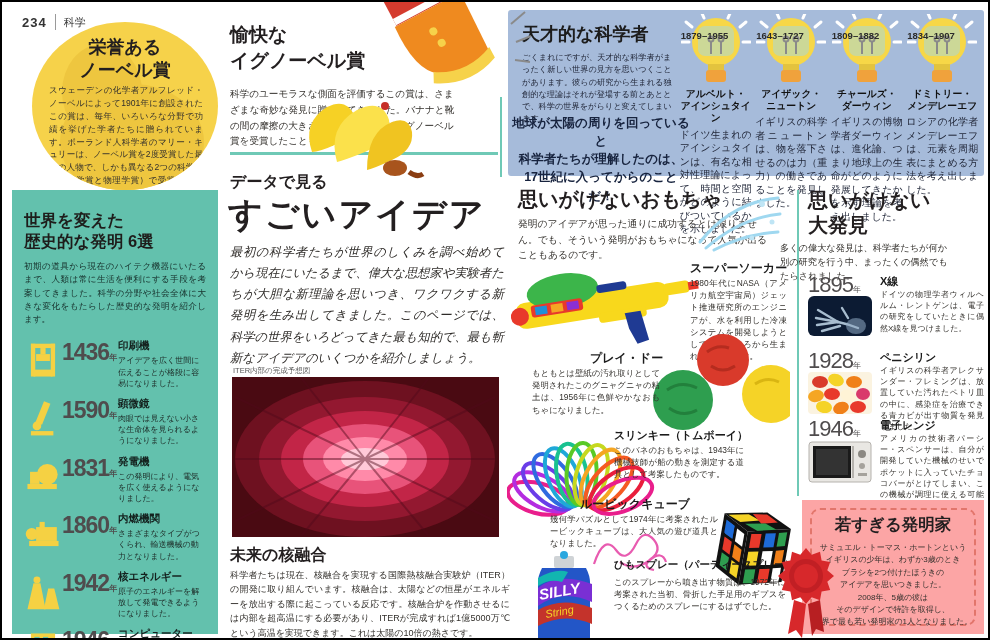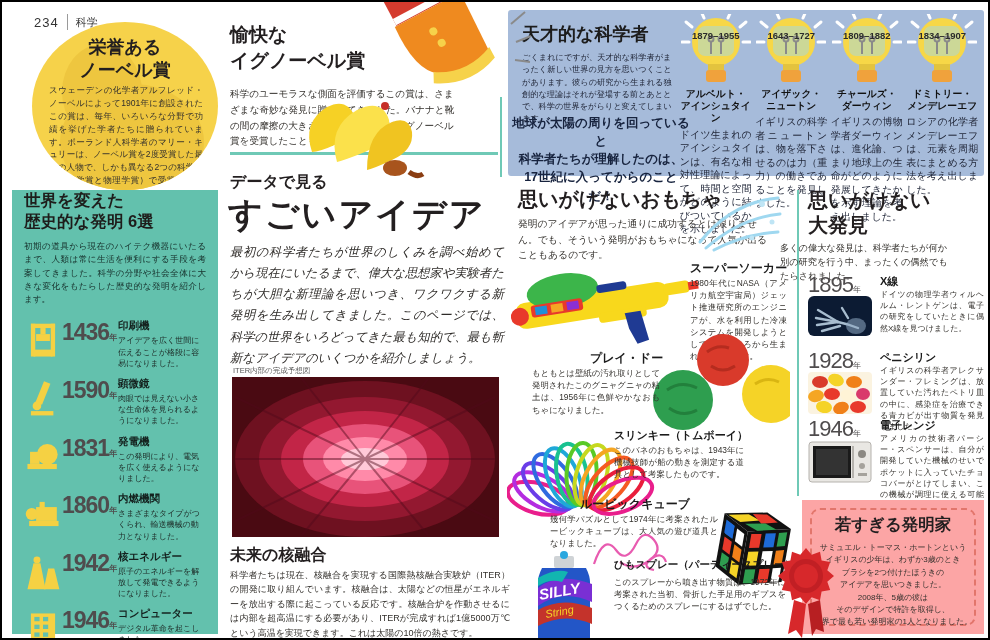--- a/index.html
+++ b/index.html
@@ -3,31 +3,31 @@
 <meta charset="utf-8">
 <style>
   * { margin:0; padding:0; box-sizing:border-box; }
   body { font-family:"Liberation Sans","DejaVu Sans",sans-serif; background:#fff; }
   #spread { position:relative; width:990px; height:640px; background:#fff; border:2px solid #000; overflow:hidden; }
   .abs { position:absolute; }
   .preline { white-space:pre-line; }
 
   
   .pagehead { left:20px; top:12px; display:flex; align-items:center; gap:8px; font-size:13px; color:#333; }
-  .pagehead .num { font-weight:normal; letter-spacing:1px;margin-left:12px; }
+  .pagehead .num { font-weight:bold; letter-spacing:1px; }
   .pagehead .bar { width:1px; height:16px; background:#9a9a9a; }
   .pagehead .sec { font-size:11px; }
 
   
   .nobel { left:30px; top:20px; width:186px; height:168px; border-radius:50%; background:#f6d24a; overflow:hidden; }
   .nobel-title { position:absolute; left:0; right:0; top:14px; text-align:center; font-size:18px; font-weight:bold; line-height:1.25; color:#231f20; }
   .nobel-body { position:absolute; left:17px; right:15px; top:62px; font-size:8.6px; line-height:1.5; color:#33302c; text-align:justify; }
 
   
-  .invent { left:10px; top:188px; width:206px; height:444px; background:#63c1ad; padding:0 12px 8px; }
+  .invent { left:10px; top:188px; width:206px; height:444px; background:#63c1ad; padding:20px 12px 8px; }
   .invent-title { font-size:16.5px; font-weight:bold; line-height:1.3; color:#1e1d1b; }
   .invent-intro { margin-top:7px; font-size:8.6px; line-height:1.55; color:#16302b; text-align:justify; }
   .invent-list { margin-top:9px; display:flex; flex-direction:column; gap:4px; }
   .invent-row { display:flex; align-items:flex-start; min-height:50px; }
   .invent-icon { width:38px; flex:0 0 38px; padding-top:4px; }
   .invent-year { flex:0 0 56px; font-size:23px; font-weight:bold; color:#4f4c4d; letter-spacing:-1px; line-height:1; padding-top:6px; }
   .invent-year .yr-sfx { font-size:8px; font-weight:bold; letter-spacing:0; }
   .invent-txt { flex:1; padding-top:4px; }
   .invent-name { font-size:10.5px; font-weight:bold; color:#14211e; }
   .invent-desc { font-size:8px; line-height:1.4; color:#1d2b27; margin-top:2px; }
@@ -46,21 +46,21 @@
   .gutter-seg { left:498px; top:95px; width:2px; height:80px; background:#6fc9b6; }
 
   
   .genius { left:506px; top:8px; width:476px; height:166px; background:#a6bbda; border-radius:3px;padding-left:6px; }
   .genius-title { position:absolute; left:14px; top:12px; font-size:18px; font-weight:bold; color:#1c1c1c; }
   .genius-body { position:absolute; left:14px; top:42px; width:152px; font-size:8.2px; line-height:1.5; color:#22283a; }
   .genius-quote { position:absolute; left:4px; top:104px; width:178px; font-size:12.5px; font-weight:bold; line-height:1.45; color:#17233e; text-align:center; }
   .sci-cols { position:absolute; left:170px; top:4px; width:302px; display:flex; }
   .sci { width:75.5px; display:flex; flex-direction:column; align-items:center; }
   .bulbwrap { position:relative; width:70px; height:72px; }
-  .bulb-years { position:absolute; left:0; right:0; top:16px; text-align:center; font-size:9.5px; font-weight:bold; color:#2b2b2b; }
+  .bulb-years { position:absolute; left:0; right:0; top:16px; font-size:9.5px; font-weight:bold; color:#2b2b2b; }
   .sci-name { margin-top:2px; font-size:9.8px; font-weight:bold; text-align:center; line-height:1.25; color:#111; }
   .sci-desc { margin-top:3px; width:72px; font-size:10px; line-height:1.35; color:#22283a; text-align:justify; }
 
   
   .toys-title { left:516px; top:184px; font-size:20px; font-weight:bold; color:#231f20; }
   .toys-body { left:516px; top:214px; width:252px; font-size:9.8px; line-height:1.6; color:#33302c; }
   .toy-name { font-size:12px; font-weight:bold; color:#1b1b1b; }
   .toy-desc { font-size:8.4px; line-height:1.45; color:#33302c; text-align:justify; }
   .vrule { left:795px; top:188px; width:2px; height:306px; background:#6fc9b6; }
 

